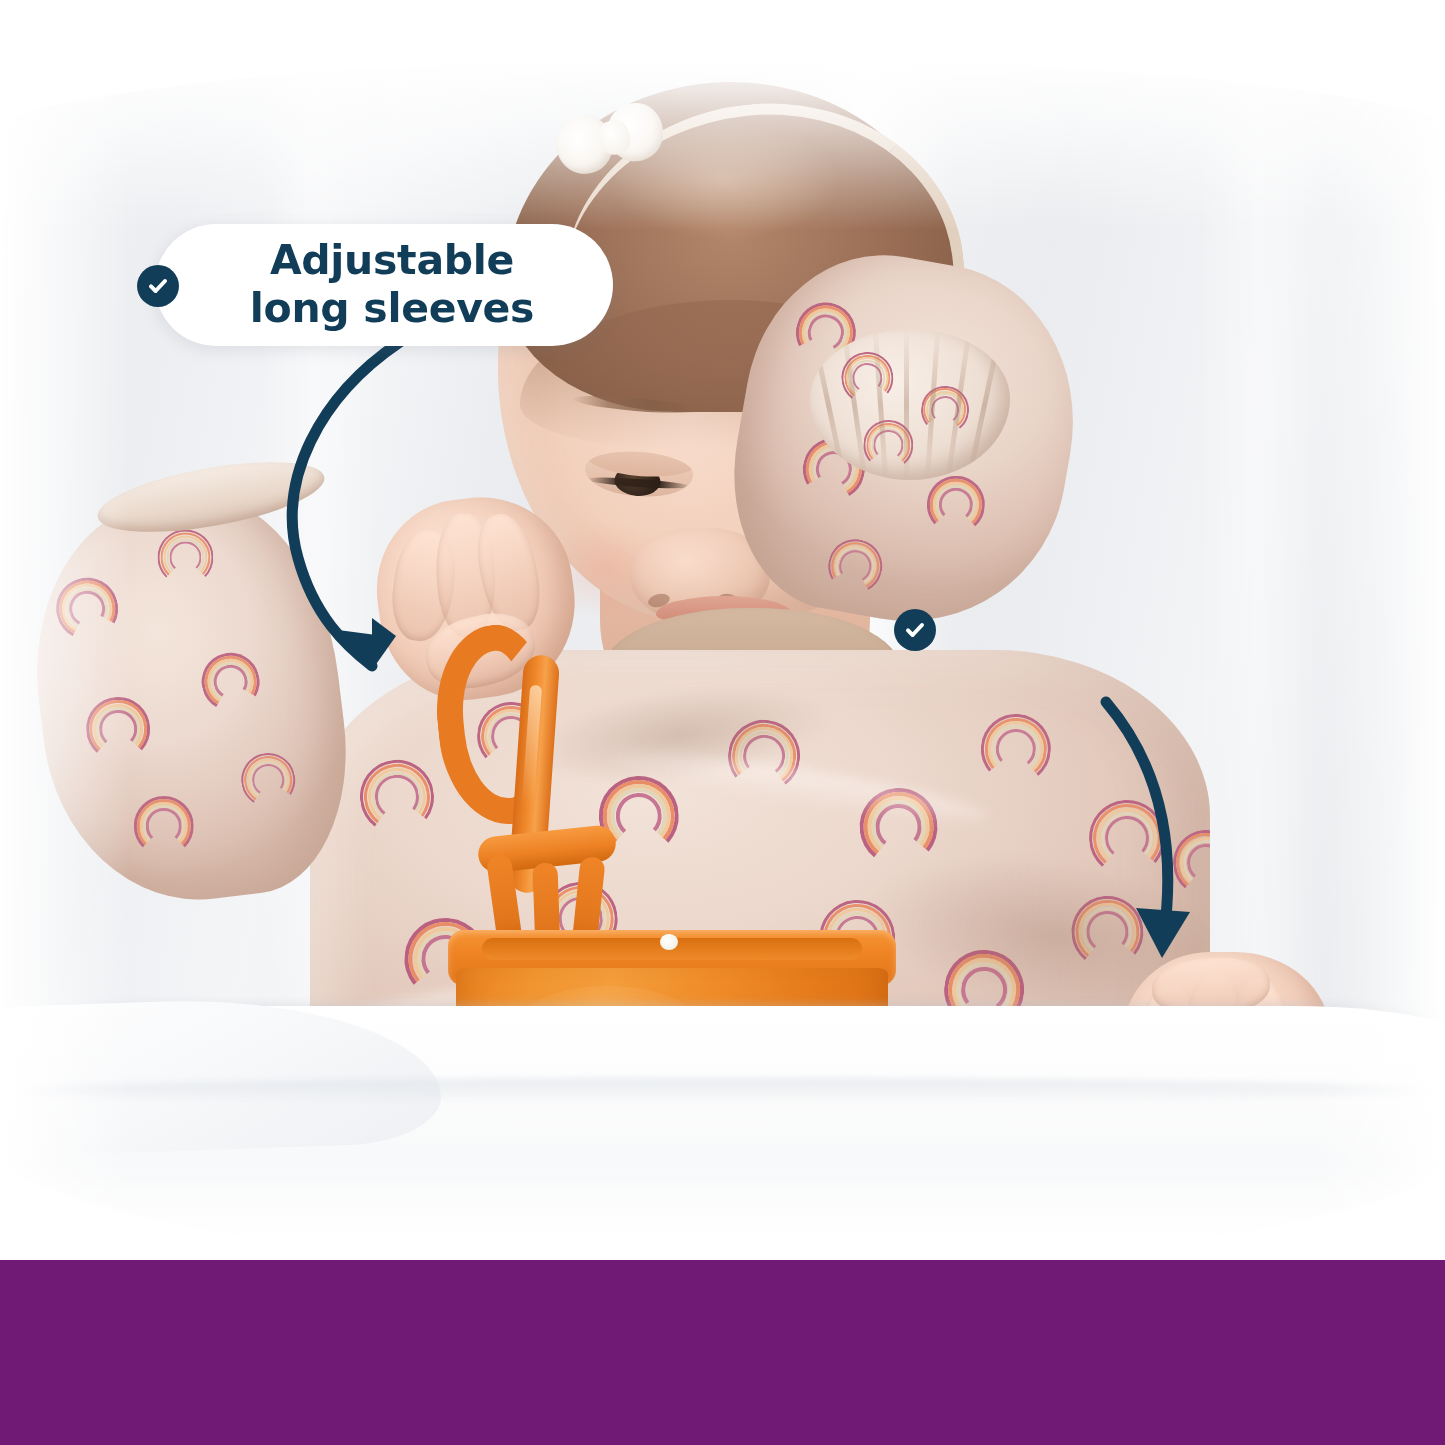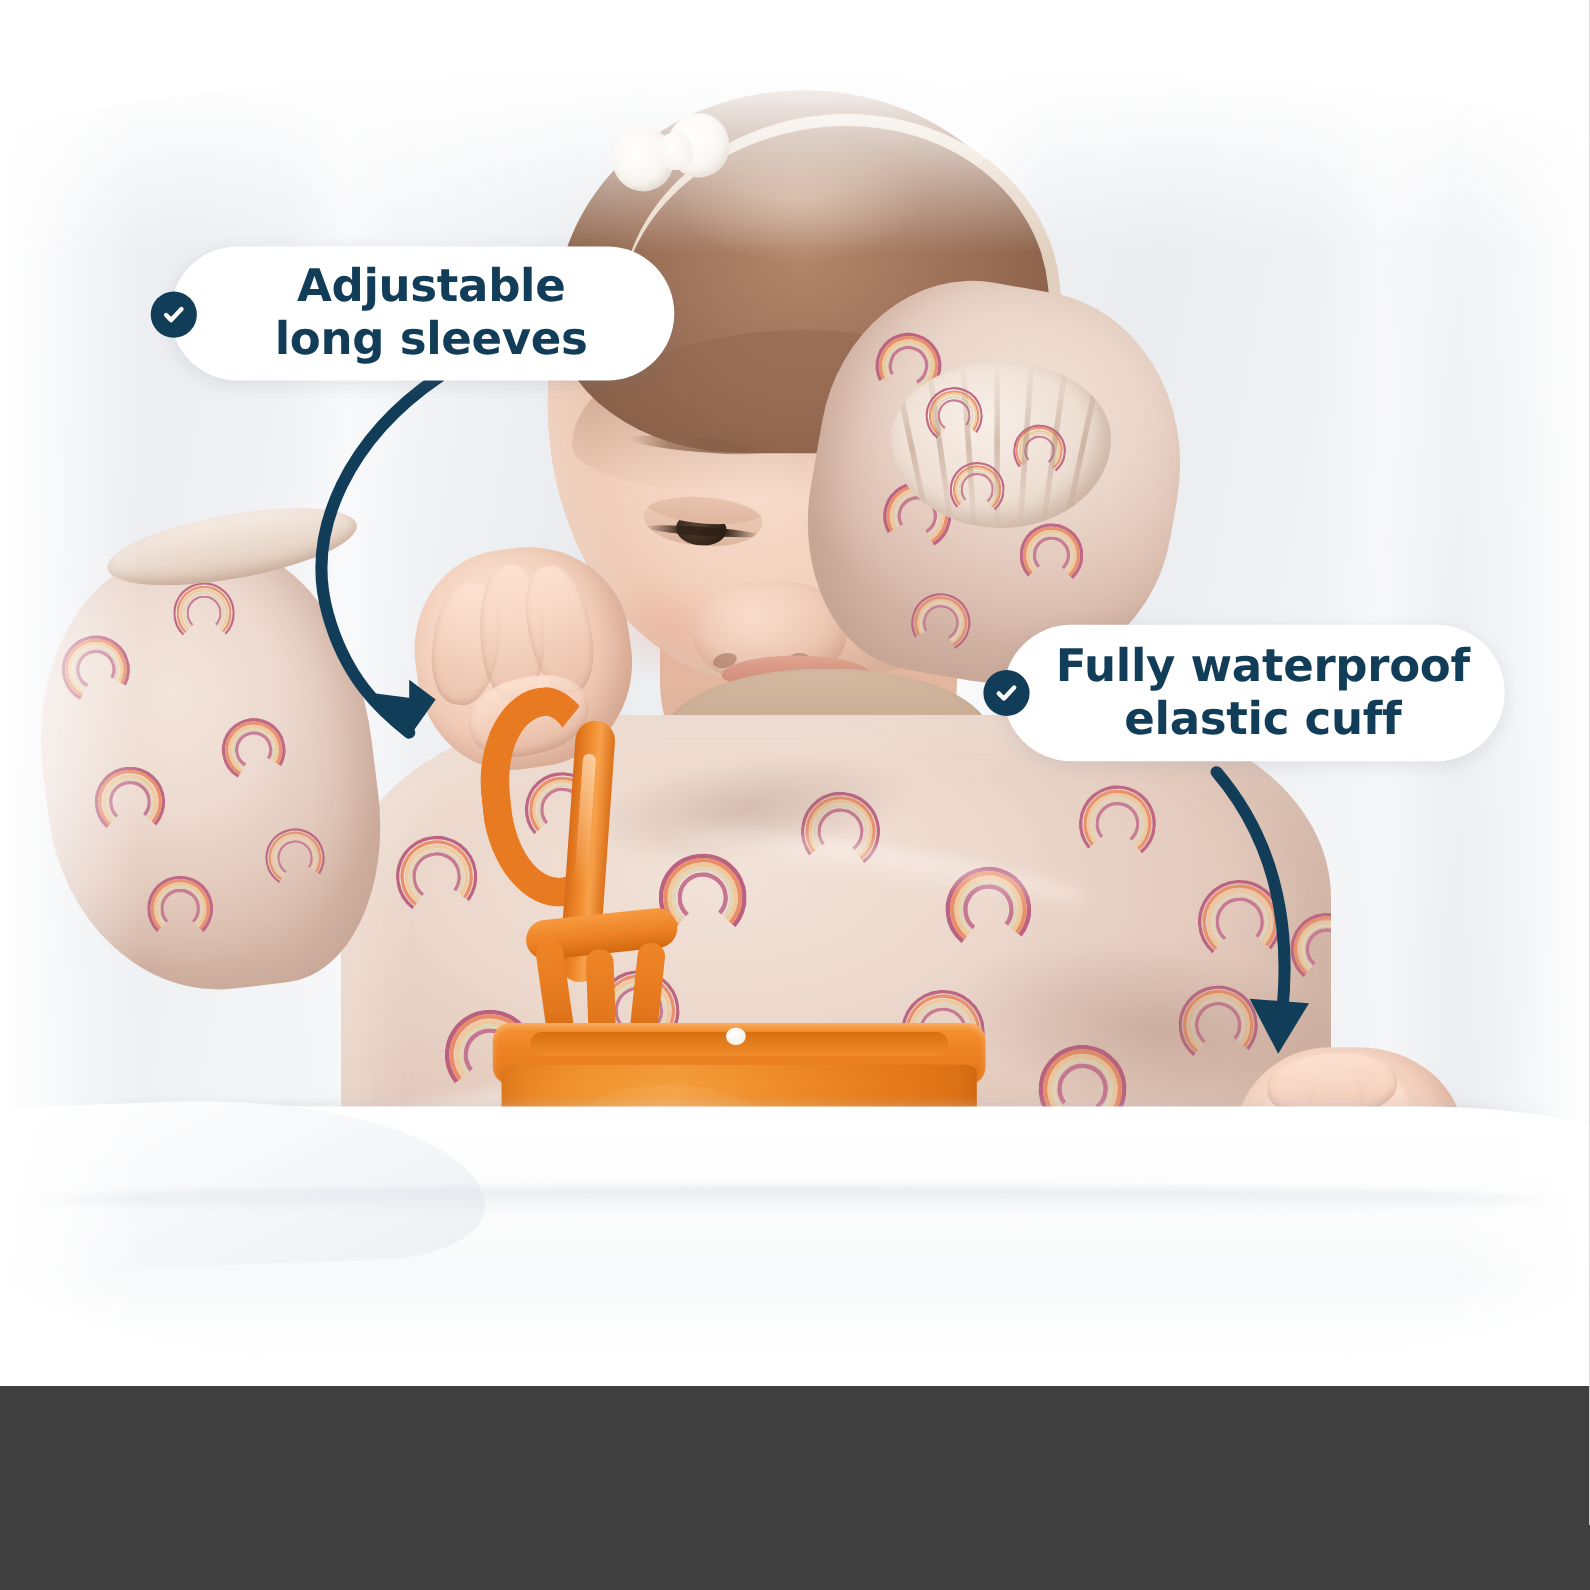--- a/index.html
+++ b/index.html
@@ -10,21 +10,21 @@
   }
   body {
     font-family: "DejaVu Sans", "Liberation Sans", sans-serif;
   }
 
   #scene {
     position: relative;
     width: 1445px;
     height: 1445px;
     overflow: hidden;
-    background: #404040;
+    background: #701a75;
   }
 
   
   .photo {
     position: absolute;
     left: 0; top: 0;
     width: 1445px;
     height: 1260px;
     overflow: hidden;
     background: #ffffff;
@@ -946,24 +946,20 @@
     </svg>
   </div>
 
   <div class="arrow" id="arrow-cuff">
     <svg width="170" height="290" viewBox="0 0 170 290" fill="none">
       <path d="M16 12 C 62 66, 88 140, 74 244" stroke="#123d58" stroke-width="11" stroke-linecap="round" fill="none"></path>
       <path d="M72 268 L 46 218 L 100 222 Z" fill="#123d58"></path>
     </svg>
   </div>
 
-  <div class="pill" id="pill-cuff">
-    <div class="pill-text">Fully waterproof
-elastic cuff</div>
-  </div>
   <div class="check-badge" id="check-cuff">
     <svg width="26" height="26" viewBox="0 0 26 26">
       <path d="M6 13.4 L10.6 18 L20 8" stroke="#ffffff" stroke-width="4" stroke-linecap="round" stroke-linejoin="round" fill="none"></path>
     </svg>
   </div>
 
 
 </div>
 
 </body></html>

